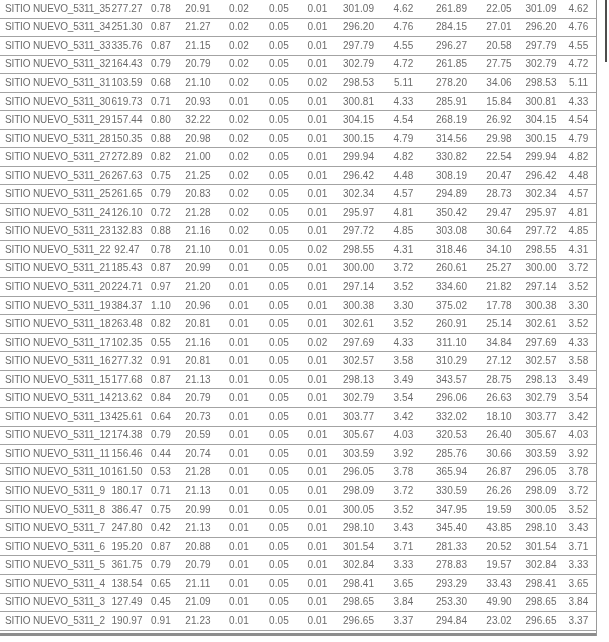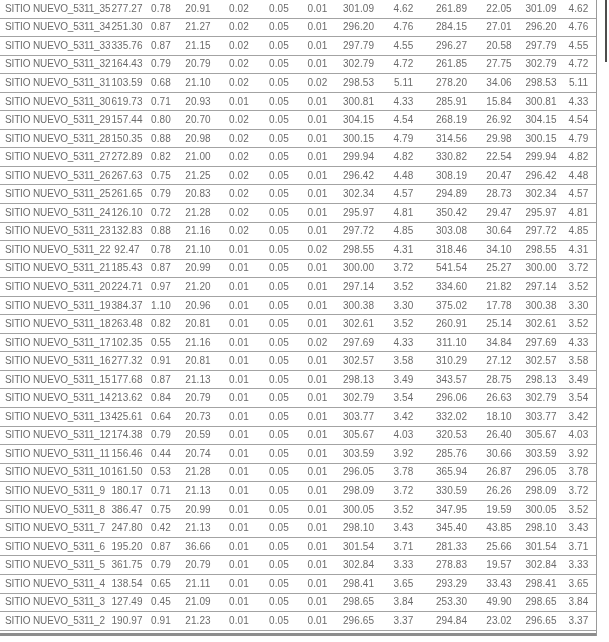--- a/index.html
+++ b/index.html
@@ -159,21 +159,21 @@
         <div class="cell num">4.33</div>
         <div class="cell num">285.91</div>
         <div class="cell num">15.84</div>
         <div class="cell num">300.81</div>
         <div class="cell num">4.33</div>
       </div>
       <div class="row">
         <div class="cell name">SITIO NUEVO_5311_29</div>
         <div class="cell num">157.44</div>
         <div class="cell num">0.80</div>
-        <div class="cell num">20.70</div>
+        <div class="cell num">32.22</div>
         <div class="cell num">0.02</div>
         <div class="cell num">0.05</div>
         <div class="cell num">0.01</div>
         <div class="cell num">304.15</div>
         <div class="cell num">4.54</div>
         <div class="cell num">268.19</div>
         <div class="cell num">26.92</div>
         <div class="cell num">304.15</div>
         <div class="cell num">4.54</div>
       </div>
@@ -285,21 +285,21 @@
       <div class="row">
         <div class="cell name">SITIO NUEVO_5311_21</div>
         <div class="cell num">185.43</div>
         <div class="cell num">0.87</div>
         <div class="cell num">20.99</div>
         <div class="cell num">0.01</div>
         <div class="cell num">0.05</div>
         <div class="cell num">0.01</div>
         <div class="cell num">300.00</div>
         <div class="cell num">3.72</div>
-        <div class="cell num">541.54</div>
+        <div class="cell num">260.61</div>
         <div class="cell num">25.27</div>
         <div class="cell num">300.00</div>
         <div class="cell num">3.72</div>
       </div>
       <div class="row">
         <div class="cell name">SITIO NUEVO_5311_20</div>
         <div class="cell num">224.71</div>
         <div class="cell num">0.97</div>
         <div class="cell num">21.20</div>
         <div class="cell num">0.01</div>
@@ -504,28 +504,28 @@
         <div class="cell num">3.43</div>
         <div class="cell num">345.40</div>
         <div class="cell num">43.85</div>
         <div class="cell num">298.10</div>
         <div class="cell num">3.43</div>
       </div>
       <div class="row">
         <div class="cell name">SITIO NUEVO_5311_6</div>
         <div class="cell num">195.20</div>
         <div class="cell num">0.87</div>
-        <div class="cell num">36.66</div>
+        <div class="cell num">20.88</div>
         <div class="cell num">0.01</div>
         <div class="cell num">0.05</div>
         <div class="cell num">0.01</div>
         <div class="cell num">301.54</div>
         <div class="cell num">3.71</div>
         <div class="cell num">281.33</div>
-        <div class="cell num">25.66</div>
+        <div class="cell num">20.52</div>
         <div class="cell num">301.54</div>
         <div class="cell num">3.71</div>
       </div>
       <div class="row">
         <div class="cell name">SITIO NUEVO_5311_5</div>
         <div class="cell num">361.75</div>
         <div class="cell num">0.79</div>
         <div class="cell num">20.79</div>
         <div class="cell num">0.01</div>
         <div class="cell num">0.05</div>

